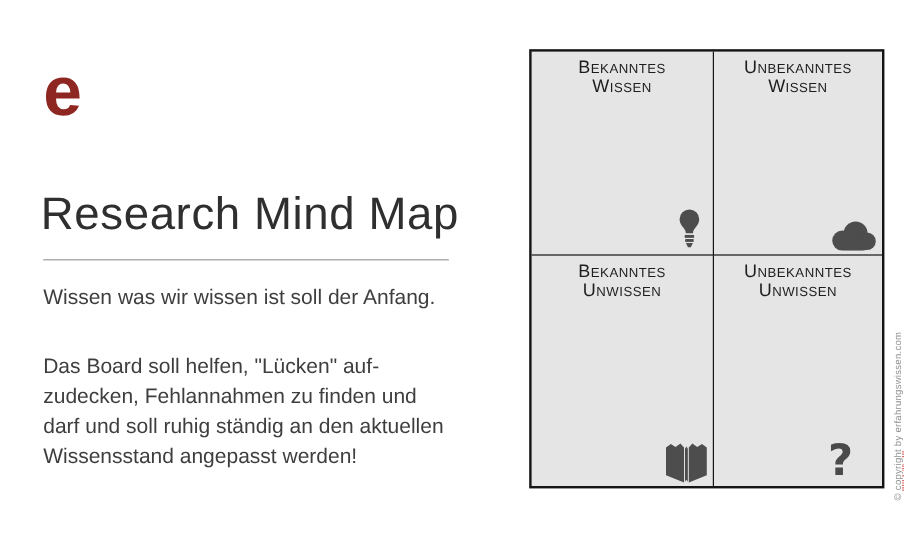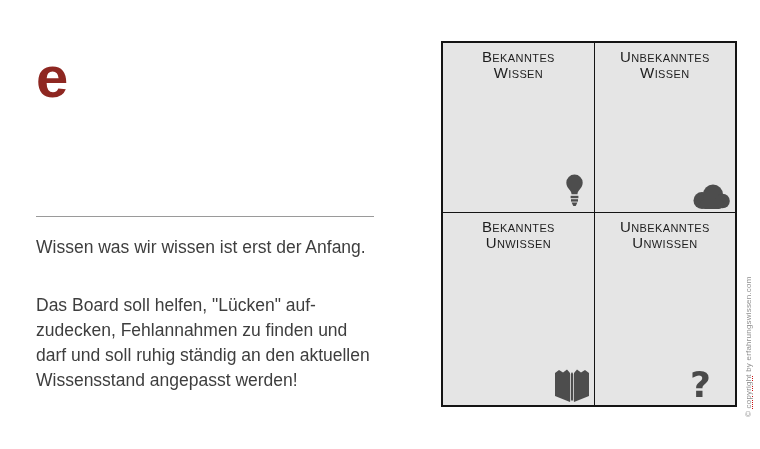--- a/index.html
+++ b/index.html
@@ -74,22 +74,23 @@
     text-decoration: underline dotted 1px #cc1111;
     text-underline-offset: 1px;
   }
 </style>
 </head>
 <body>
 
 <div class="slide">
 
   <div class="logo-e">e</div>
+  <h1 class="page-title">Research Mind Map</h1>
   <div class="title-rule"></div>
-  <div class="subtitle">Wissen was wir wissen ist erst der Anfang.</div>
+  <div class="subtitle">Wissen was wir wissen ist soll der Anfang.</div>
   <div class="body-text">Das Board soll helfen, "Lücken" auf-
 zudecken, Fehlannahmen zu finden und
 darf und soll ruhig ständig an den aktuellen
 Wissensstand angepasst werden!</div>
 
   <div class="matrix">
 
     <div class="quad quad-tl">
       <div class="quad-label">
         <div>Bekanntes</div>

